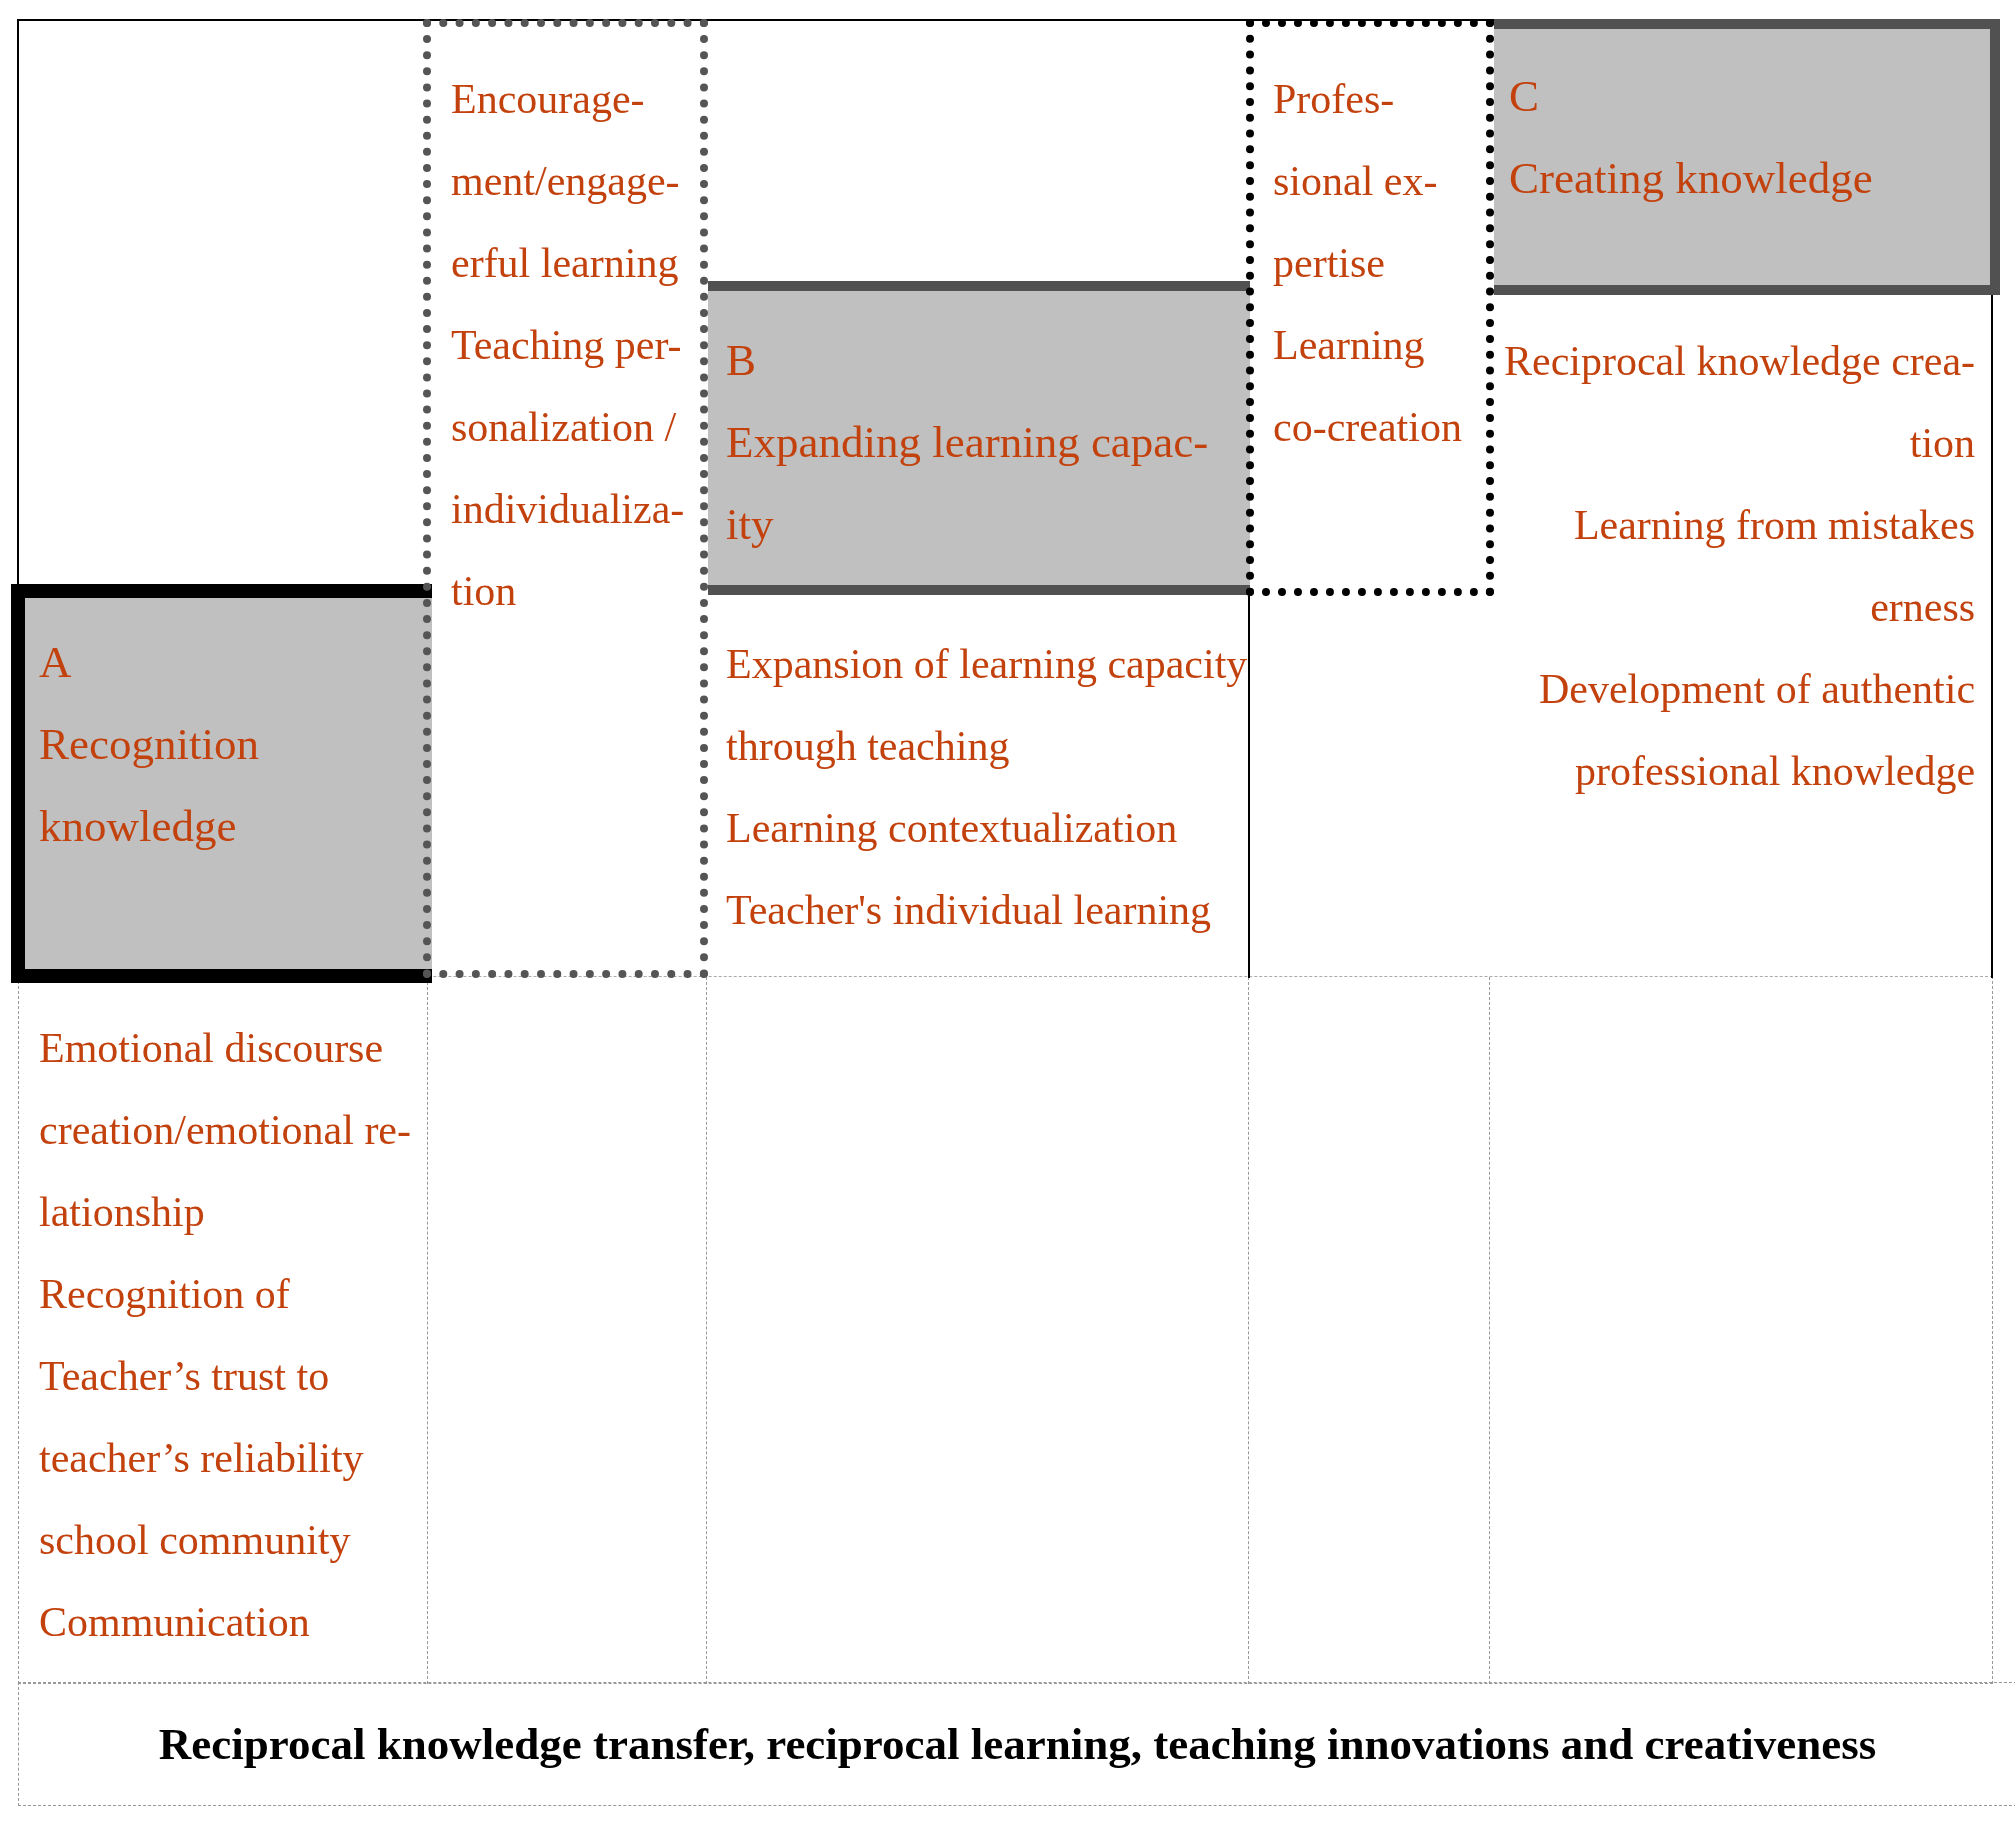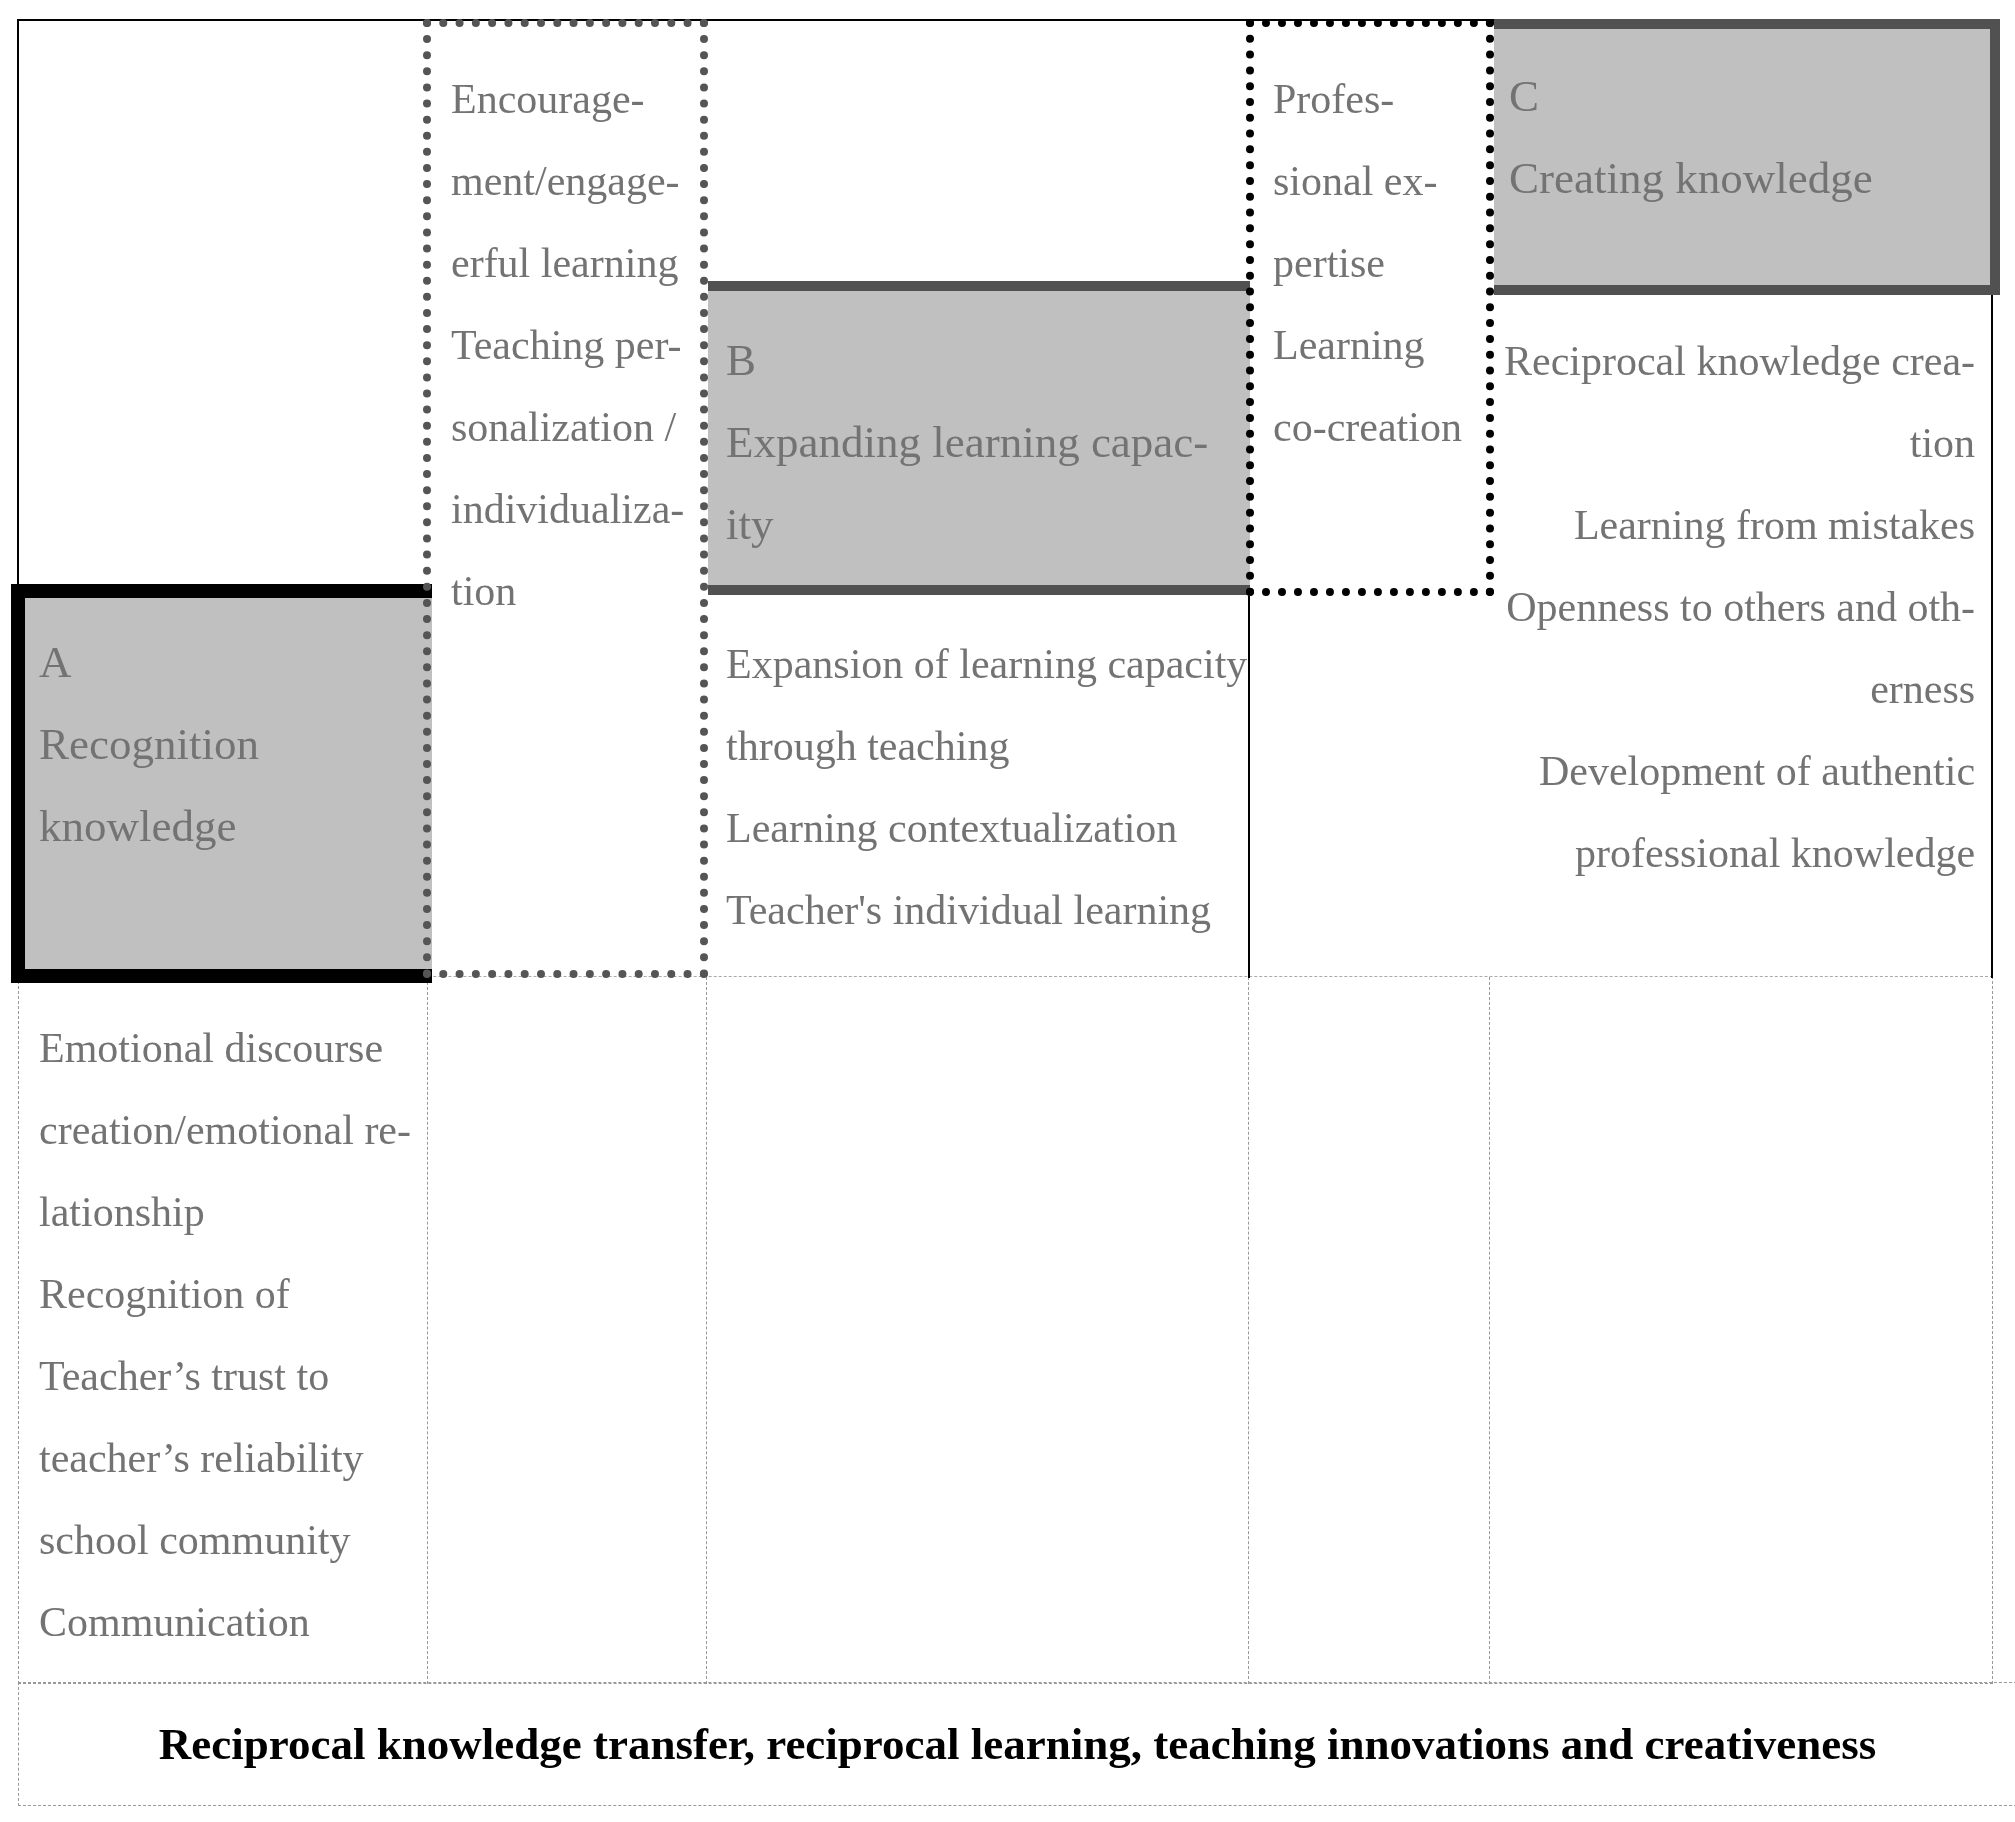--- a/index.html
+++ b/index.html
@@ -1,19 +1,19 @@
 <!DOCTYPE html>
 <html style="font-size:7.4px"><head>
 <meta charset="utf-8">
 <style>
   html, body { margin: 0; padding: 0; background: #ffffff; }
   body { width: 2015px; height: 1822px; position: relative; overflow: hidden;
          font-family: "Liberation Serif", "DejaVu Serif", serif; color: #000; }
   .abs { position: absolute; box-sizing: border-box; }
-  .txt { position: absolute; font-size: 42px; line-height: 82px; white-space: nowrap; color: #737373; }
+  .txt { position: absolute; font-size: 42px; line-height: 82px; white-space: nowrap; color: #c2410c; }
   .txt span { display: block; }
   .title { font-size: 45px; }
 
   
   #frame-top { left: 17px; top: 18.6px; width: 1977px; height: 958px;
                border-top: 2.3px solid #000; border-left: 2.3px solid #000; }
   
   #b-right-line { left: 1248px; top: 596px; width: 2.3px; height: 382px; background: #000; }
   #c-right-line { left: 1991px; top: 288px; width: 2.3px; height: 690px; background: #000; }
 
@@ -112,21 +112,20 @@
 
 <div class="txt title" style="left:1509px; top:55px;">
   <span>C</span>
   <span>Creating knowledge</span>
 </div>
 
 <div class="txt" style="left:1504px; top:320px;text-align:right;">
   <span>Reciprocal knowledge crea-</span>
   <span>tion</span>
   <span>Learning from mistakes</span>
-  <span>Openness to others and oth-</span>
   <span>erness</span>
   <span>Development of authentic</span>
   <span>professional knowledge</span>
 </div>
 
 <div class="abs" id="banner">
   <span id="banner-text">Reciprocal knowledge transfer, reciprocal learning, teaching innovations and creativeness</span>
 </div>
 
 

